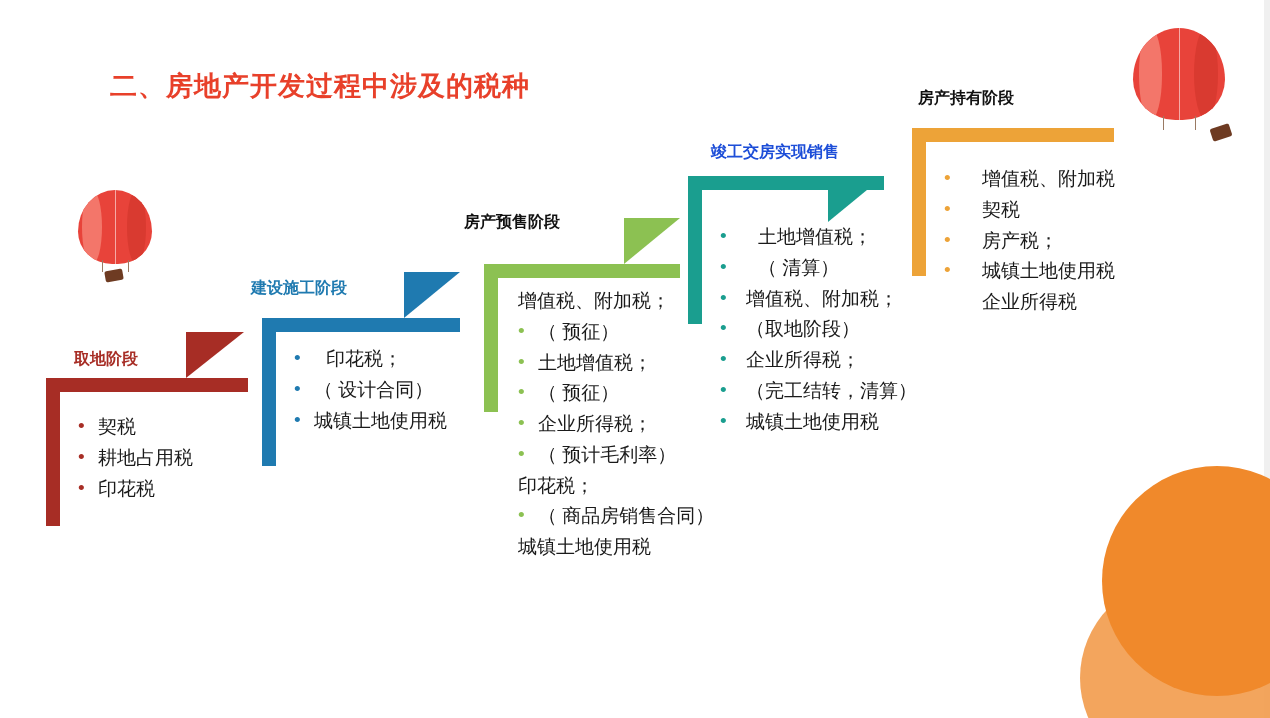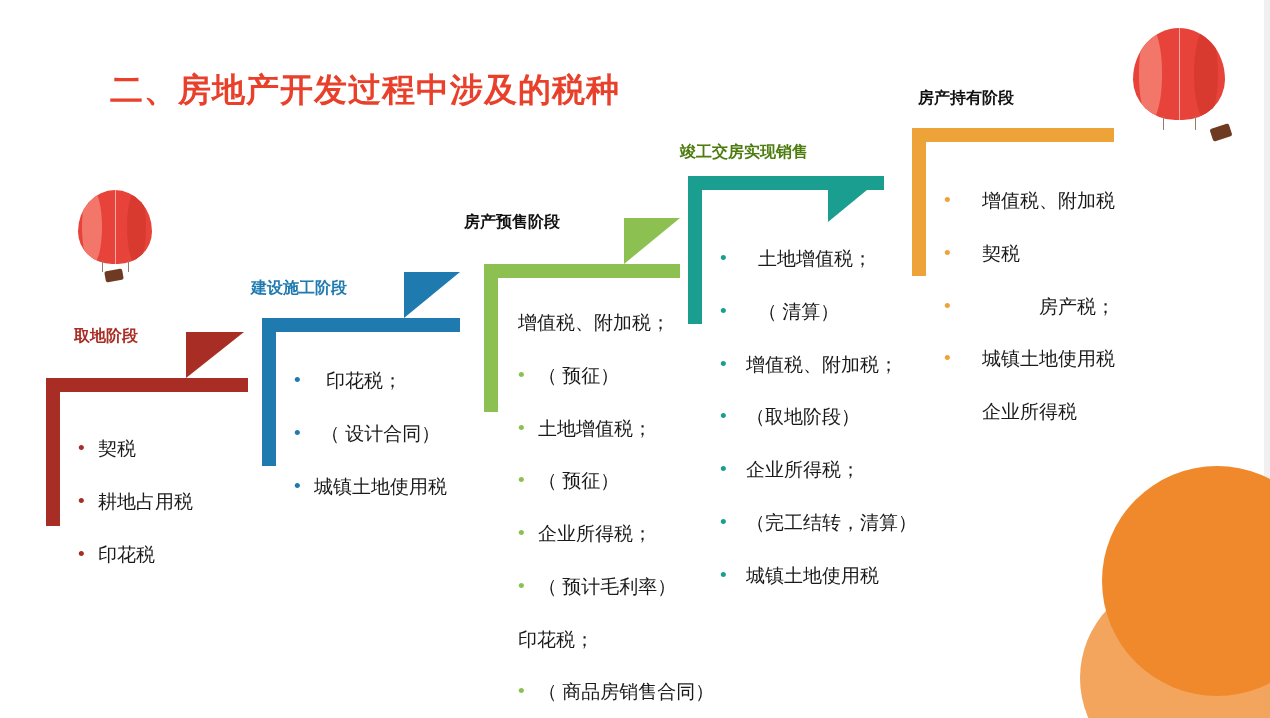--- a/index.html
+++ b/index.html
@@ -90,21 +90,21 @@
     position: absolute;
     width: 1px;
     background: #9a7a63;
   }
 
   
   .slide-title {
     position: absolute;
     left: 110px;
     top: 68px;
-    font-size: 33px;
+    font-size: 27px;
     font-weight: bold;
     color: #e8402a;
     letter-spacing: 1px;
     white-space: nowrap;
   }
 
   
   .stage { position: absolute; }
 
   .bar-v {           
@@ -129,21 +129,20 @@
   .stage-list {
     position: absolute;
     font-size: 19px;
     color: #1a1a1a;
     line-height: 1.62;
     white-space: nowrap;
   }
   .stage-list .li {
     position: relative;
     padding-left: 26px;
-    margin-top: 22px;
   }
   .stage-list .li.bulleted::before {
     content: "•";
     position: absolute;
     left: 6px;
     top: -1px;
     font-size: 19px;
   }
   .stage-list .li.nobullet {
     padding-left: 26px;
@@ -152,21 +151,21 @@
   
   .c-red    { background: #a72d25; }
   .c-blue   { background: #1f7ab0; }
   .c-green  { background: #8cc152; }
   .c-teal   { background: #1a9e8f; }
   .c-orange { background: #eda338; }
 
   .t-red    { color: #a72d25; }
   .t-blue   { color: #1f7ab0; }
   .t-green  { color: #111111; }
-  .t-teal   { color: #4d7c0f; }
+  .t-teal   { color: #1d4ed8; margin-left: 31px; }
   .t-orange { color: #111111; }
 
   .bul-red .li::before    { color: #a72d25; }
   .bul-blue .li::before   { color: #1f7ab0; }
   .bul-green .li::before  { color: #8cc152; }
   .bul-teal .li::before   { color: #1a9e8f; }
   .bul-orange .li::before { color: #eda338; }
 </style>
 </head>
 <body>
@@ -201,37 +200,37 @@
   </div>
 
   <div class="stage">
 
     <div class="tri" style="left:186px; top:332px; border-left:58px solid #a72d25; border-bottom:46px solid transparent;"></div>
 
     <div class="bar-h c-red" style="left:46px; top:378px; width:202px;"></div>
 
     <div class="bar-v c-red" style="left:46px; top:378px; height:148px;"></div>
 
-    <div class="stage-heading t-red" style="left:74px; top:326px;">取地阶段</div>
+    <div class="stage-heading t-red" style="left:74px; top:349px;">取地阶段</div>
 
     <div class="stage-list bul-red" style="left:72px; top:412px;">
       <div class="li bulleted">契税</div>
       <div class="li bulleted">耕地占用税</div>
       <div class="li bulleted">印花税</div>
     </div>
   </div>
 
   <div class="stage">
     <div class="tri" style="left:404px; top:272px; border-left:56px solid #1f7ab0; border-bottom:46px solid transparent;"></div>
     <div class="bar-h c-blue" style="left:262px; top:318px; width:198px;"></div>
     <div class="bar-v c-blue" style="left:262px; top:318px; height:148px;"></div>
     <div class="stage-heading t-blue" style="left:251px; top:278px;">建设施工阶段</div>
     <div class="stage-list bul-blue" style="left:288px; top:344px;">
       <div class="li bulleted" style="padding-left:38px;">印花税；</div>
-      <div class="li bulleted" style="padding-left:26px;text-align:center;">（ 设计合同）</div>
+      <div class="li bulleted" style="padding-left:26px;">（ 设计合同）</div>
       <div class="li bulleted" style="padding-left:26px;">城镇土地使用税</div>
     </div>
   </div>
 
   <div class="stage">
     <div class="tri" style="left:624px; top:218px; border-left:56px solid #8cc152; border-bottom:46px solid transparent;"></div>
     <div class="bar-h c-green" style="left:484px; top:264px; width:196px;"></div>
     <div class="bar-v c-green" style="left:484px; top:264px; height:148px;"></div>
     <div class="stage-heading t-green" style="left:464px; top:212px;">房产预售阶段</div>
     <div class="stage-list bul-green" style="left:512px; top:286px;">
@@ -263,19 +262,19 @@
     </div>
   </div>
 
   <div class="stage">
     <div class="bar-h c-orange" style="left:912px; top:128px; width:202px;"></div>
     <div class="bar-v c-orange" style="left:912px; top:128px; height:148px;"></div>
     <div class="stage-heading t-orange" style="left:918px; top:88px;">房产持有阶段</div>
     <div class="stage-list bul-orange" style="left:938px; top:164px;">
       <div class="li bulleted" style="padding-left:44px;">增值税、附加税</div>
       <div class="li bulleted" style="padding-left:44px;">契税</div>
-      <div class="li bulleted" style="padding-left:44px;text-align:right;">房产税；</div>
+      <div class="li bulleted" style="padding-left:44px;">房产税；</div>
       <div class="li bulleted" style="padding-left:44px;">城镇土地使用税</div>
       <div class="li nobullet" style="padding-left:44px;">企业所得税</div>
     </div>
   </div>
 
 </div>
 
 </body></html>

